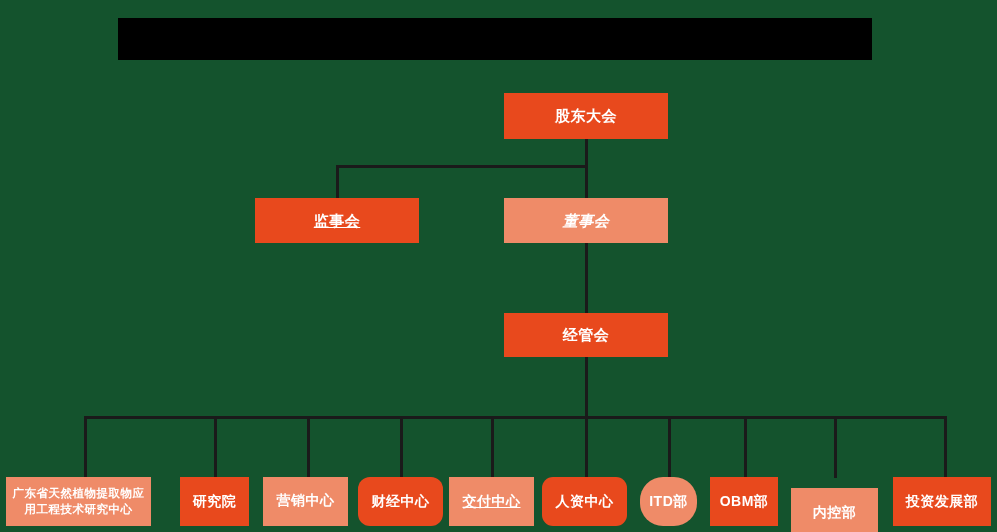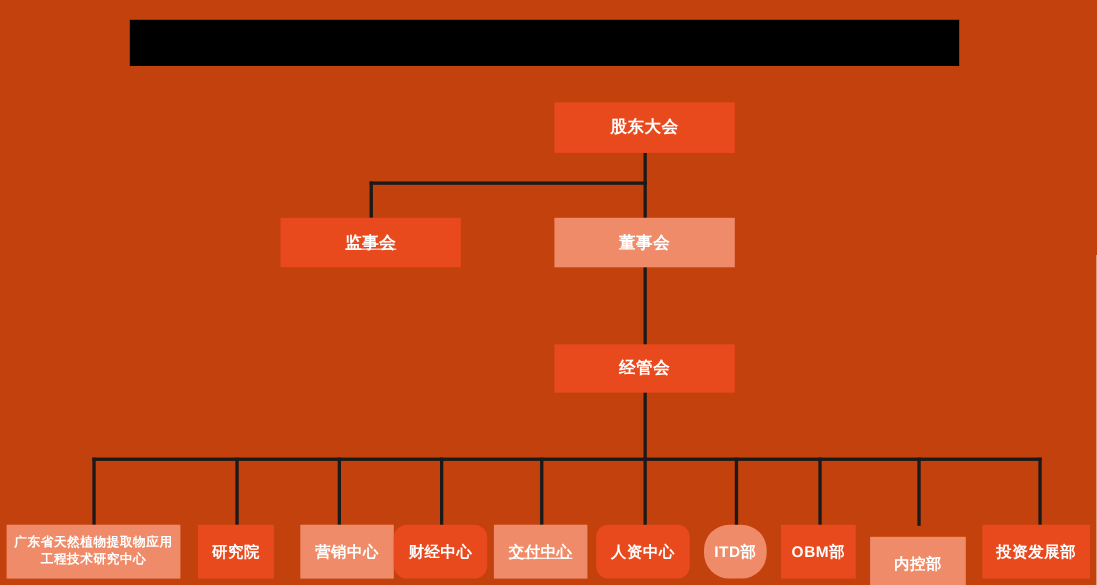--- a/index.html
+++ b/index.html
@@ -8,21 +8,21 @@
     padding: 0;
     background: #ffffff;
   }
   body {
     font-family: "Liberation Sans", "DejaVu Sans", sans-serif;
   }
   #canvas {
     position: relative;
     width: 997px;
     height: 532px;
-    background: #c2410c;
+    background: #14532d;
     overflow: hidden;
   }
 
   
   .title-bar {
     position: absolute;
     left: 118px;
     top: 18px;
     width: 754px;
     height: 42px;
@@ -98,37 +98,37 @@
   <div class="line v-line" style="left:944px; top:416px; height:62px;"></div>
 
   <div class="node deep size-lg" style="left:504px; top:93px; width:164px; height:46px;">
     <span class="node-label">股东大会</span>
   </div>
 
   <div class="node deep size-lg" style="left:255px; top:198px; width:164px; height:45px;text-decoration:underline;">
     <span class="node-label">监事会</span>
   </div>
 
-  <div class="node salmon size-lg" style="left:504px; top:198px; width:164px; height:45px;">
+  <div class="node salmon size-lg" style="left:504px; top:198px; width:164px; height:45px;font-style:italic;">
     <span class="node-label">董事会</span>
   </div>
 
   <div class="node deep size-lg" style="left:504px; top:313px; width:164px; height:44px;">
     <span class="node-label">经管会</span>
   </div>
 
-  <div class="node salmon size-xs" style="left:6px; top:477px; width:158px; height:49px;">
+  <div class="node salmon size-xs" style="left:6px; top:477px; width:145px; height:49px;">
     <span class="node-label">广东省天然植物提取物应用工程技术研究中心</span>
   </div>
 
   <div class="node deep size-md" style="left:180px; top:477px; width:69px; height:49px;">
     <span class="node-label">研究院</span>
   </div>
 
-  <div class="node salmon size-md" style="left:273px; top:477px; width:85px; height:49px;">
+  <div class="node salmon size-md" style="left:263px; top:477px; width:85px; height:49px;font-family:Liberation Serif, serif;">
     <span class="node-label">营销中心</span>
   </div>
 
   <div class="node deep size-md" style="left:358px; top:477px; width:85px; height:49px;border-radius:12px;">
     <span class="node-label">财经中心</span>
   </div>
 
   <div class="node salmon size-md" style="left:449px; top:477px; width:85px; height:49px;text-decoration:underline;">
     <span class="node-label">交付中心</span>
   </div>

